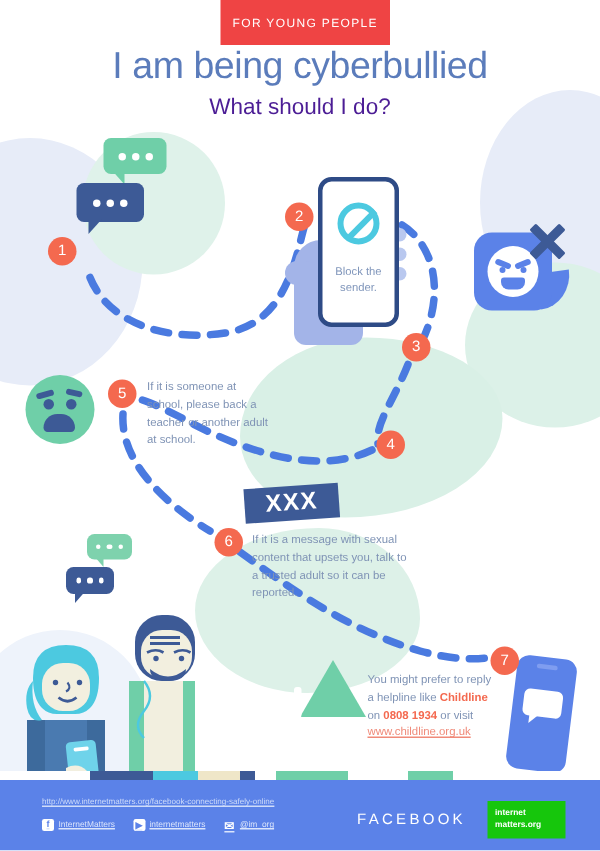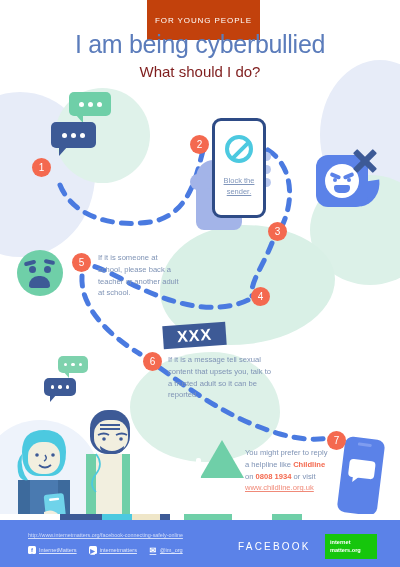--- a/index.html
+++ b/index.html
@@ -18,31 +18,31 @@
   .blob-lav-right { right:-40px; top:60px; width:120px; height:150px; background:#e7ecf8; border-radius:50%; }
   .blob-mint-c    { left:160px; top:225px; width:175px; height:120px; background:#d9f0e6; border-radius:48% 52% 60% 40% / 55% 45% 55% 45%; }
   .blob-mint-r    { right:-30px; top:175px; width:120px; height:110px; background:#dcf1e8; border-radius:50%; }
   .blob-mint-b    { left:130px; top:352px; width:150px; height:110px; background:#ddf1e8; border-radius:55% 45% 50% 50% / 50% 55% 45% 50%; }
   .blob-mint-tl   { left:55px;  top:88px;  width:95px;  height:95px;  background:#dff2ea; border-radius:50%; }
   .blob-blue-bl   { left:-20px; top:420px; width:120px; height:120px; background:#eef3fb; border-radius:50%; }
   .blob-white-r   { right:-15px; top:330px; width:85px; height:95px; background:#ffffff; border-radius:50%; }
 
   
   .badge {
-    position:absolute; left:147px; top:0; width:113px; height:40px;
-    background:#c2410c; color:#fff; font-size:8px; letter-spacing:.9px;
+    position:absolute; left:147px; top:0; width:113px; height:30px;
+    background:#ef4444; color:#fff; font-size:8px; letter-spacing:.9px;
     display:flex; align-items:center; justify-content:center; z-index:5;
   }
   .title {
     position:absolute; left:0; right:0; top:30px; text-align:center;
     font-size:25px; color:#5b7cbb; font-weight:400; letter-spacing:-.3px; z-index:5;
   }
   .subtitle {
     position:absolute; left:0; right:0; top:63px; text-align:center;
-    font-size:15px; color:#7f1d1d; font-weight:400; z-index:5;
+    font-size:15px; color:#4c1d95; font-weight:400; z-index:5;
   }
 
   
   .path-svg { position:absolute; left:0; top:0; width:400px; height:520px; z-index:3; pointer-events:none; }
 
   
   .num {
     position:absolute; width:19px; height:19px; border-radius:50%;
     background:#f4694f; color:#fff; font-size:10px;
     display:flex; align-items:center; justify-content:center; z-index:8;
@@ -84,21 +84,21 @@
   .bub-green2 .dots i,.bub-navy2 .dots i { width:3.5px; height:3.5px; }
 
   
   .phone2 { position:absolute; left:212px; top:118px; width:54px; height:100px;
             background:#fff; border:3px solid #2e4b86; border-radius:9px; z-index:7; }
   .ban { position:absolute; left:50%; top:14px; transform:translateX(-50%);
          width:28px; height:28px; border-radius:50%; border:4px solid #4cc9e0; }
   .ban:before { content:""; position:absolute; left:-1px; top:9px; width:26px; height:4px;
                 background:#4cc9e0; transform:rotate(-45deg); }
   .phone2-label { position:absolute; left:0; right:0; top:55px; text-align:center;
-                  font-size:7.5px; color:#8096bb; line-height:1.4;text-decoration:underline; }
+                  font-size:7.5px; color:#8096bb; line-height:1.4; }
   .hand { position:absolute; left:196px; top:160px; width:46px; height:70px;
           background:#a3b4e8; border-radius:18px 10px 8px 8px; z-index:6; }
   .hand .thumb { position:absolute; left:-6px; top:14px; width:22px; height:16px;
                  background:#a3b4e8; border-radius:10px; }
   .dotcol { position:absolute; left:262px; top:152px; z-index:6; }
   .dotcol i { display:block; width:9px; height:9px; border-radius:50%; background:#b9c8ef; margin-bottom:4px; }
 
   
   .angry-wrap { position:absolute; left:316px; top:155px; width:52px; height:52px; z-index:7; }
   .angry-box { position:absolute; inset:0; background:#5b82e8; border-radius:12px; }
@@ -240,21 +240,21 @@
       <i class="t2"></i>
       <i class="e l"></i>
       <i class="e r"></i>
       <i class="m"></i>
   </div>
   <div class="num n5">5</div>
   <div class="stxt s5">If it is someone at school, please back a teacher or another adult at school.</div>
 
   <div class="xxx">XXX</div>
   <div class="num n6">6</div>
-  <div class="stxt s6">If it is a message tell sexual content that upsets you, talk to a trusted adult so it can be reported.</div>
+  <div class="stxt s6">If it is a message with sexual content that upsets you, talk to a trusted adult so it can be reported.</div>
 
   <div class="bub bub-green2">
     <span class="dots">
         <i></i>
         <i></i>
         <i></i>
       </span>
   </div>
   <div class="bub bub-navy2">
     <span class="dots">

